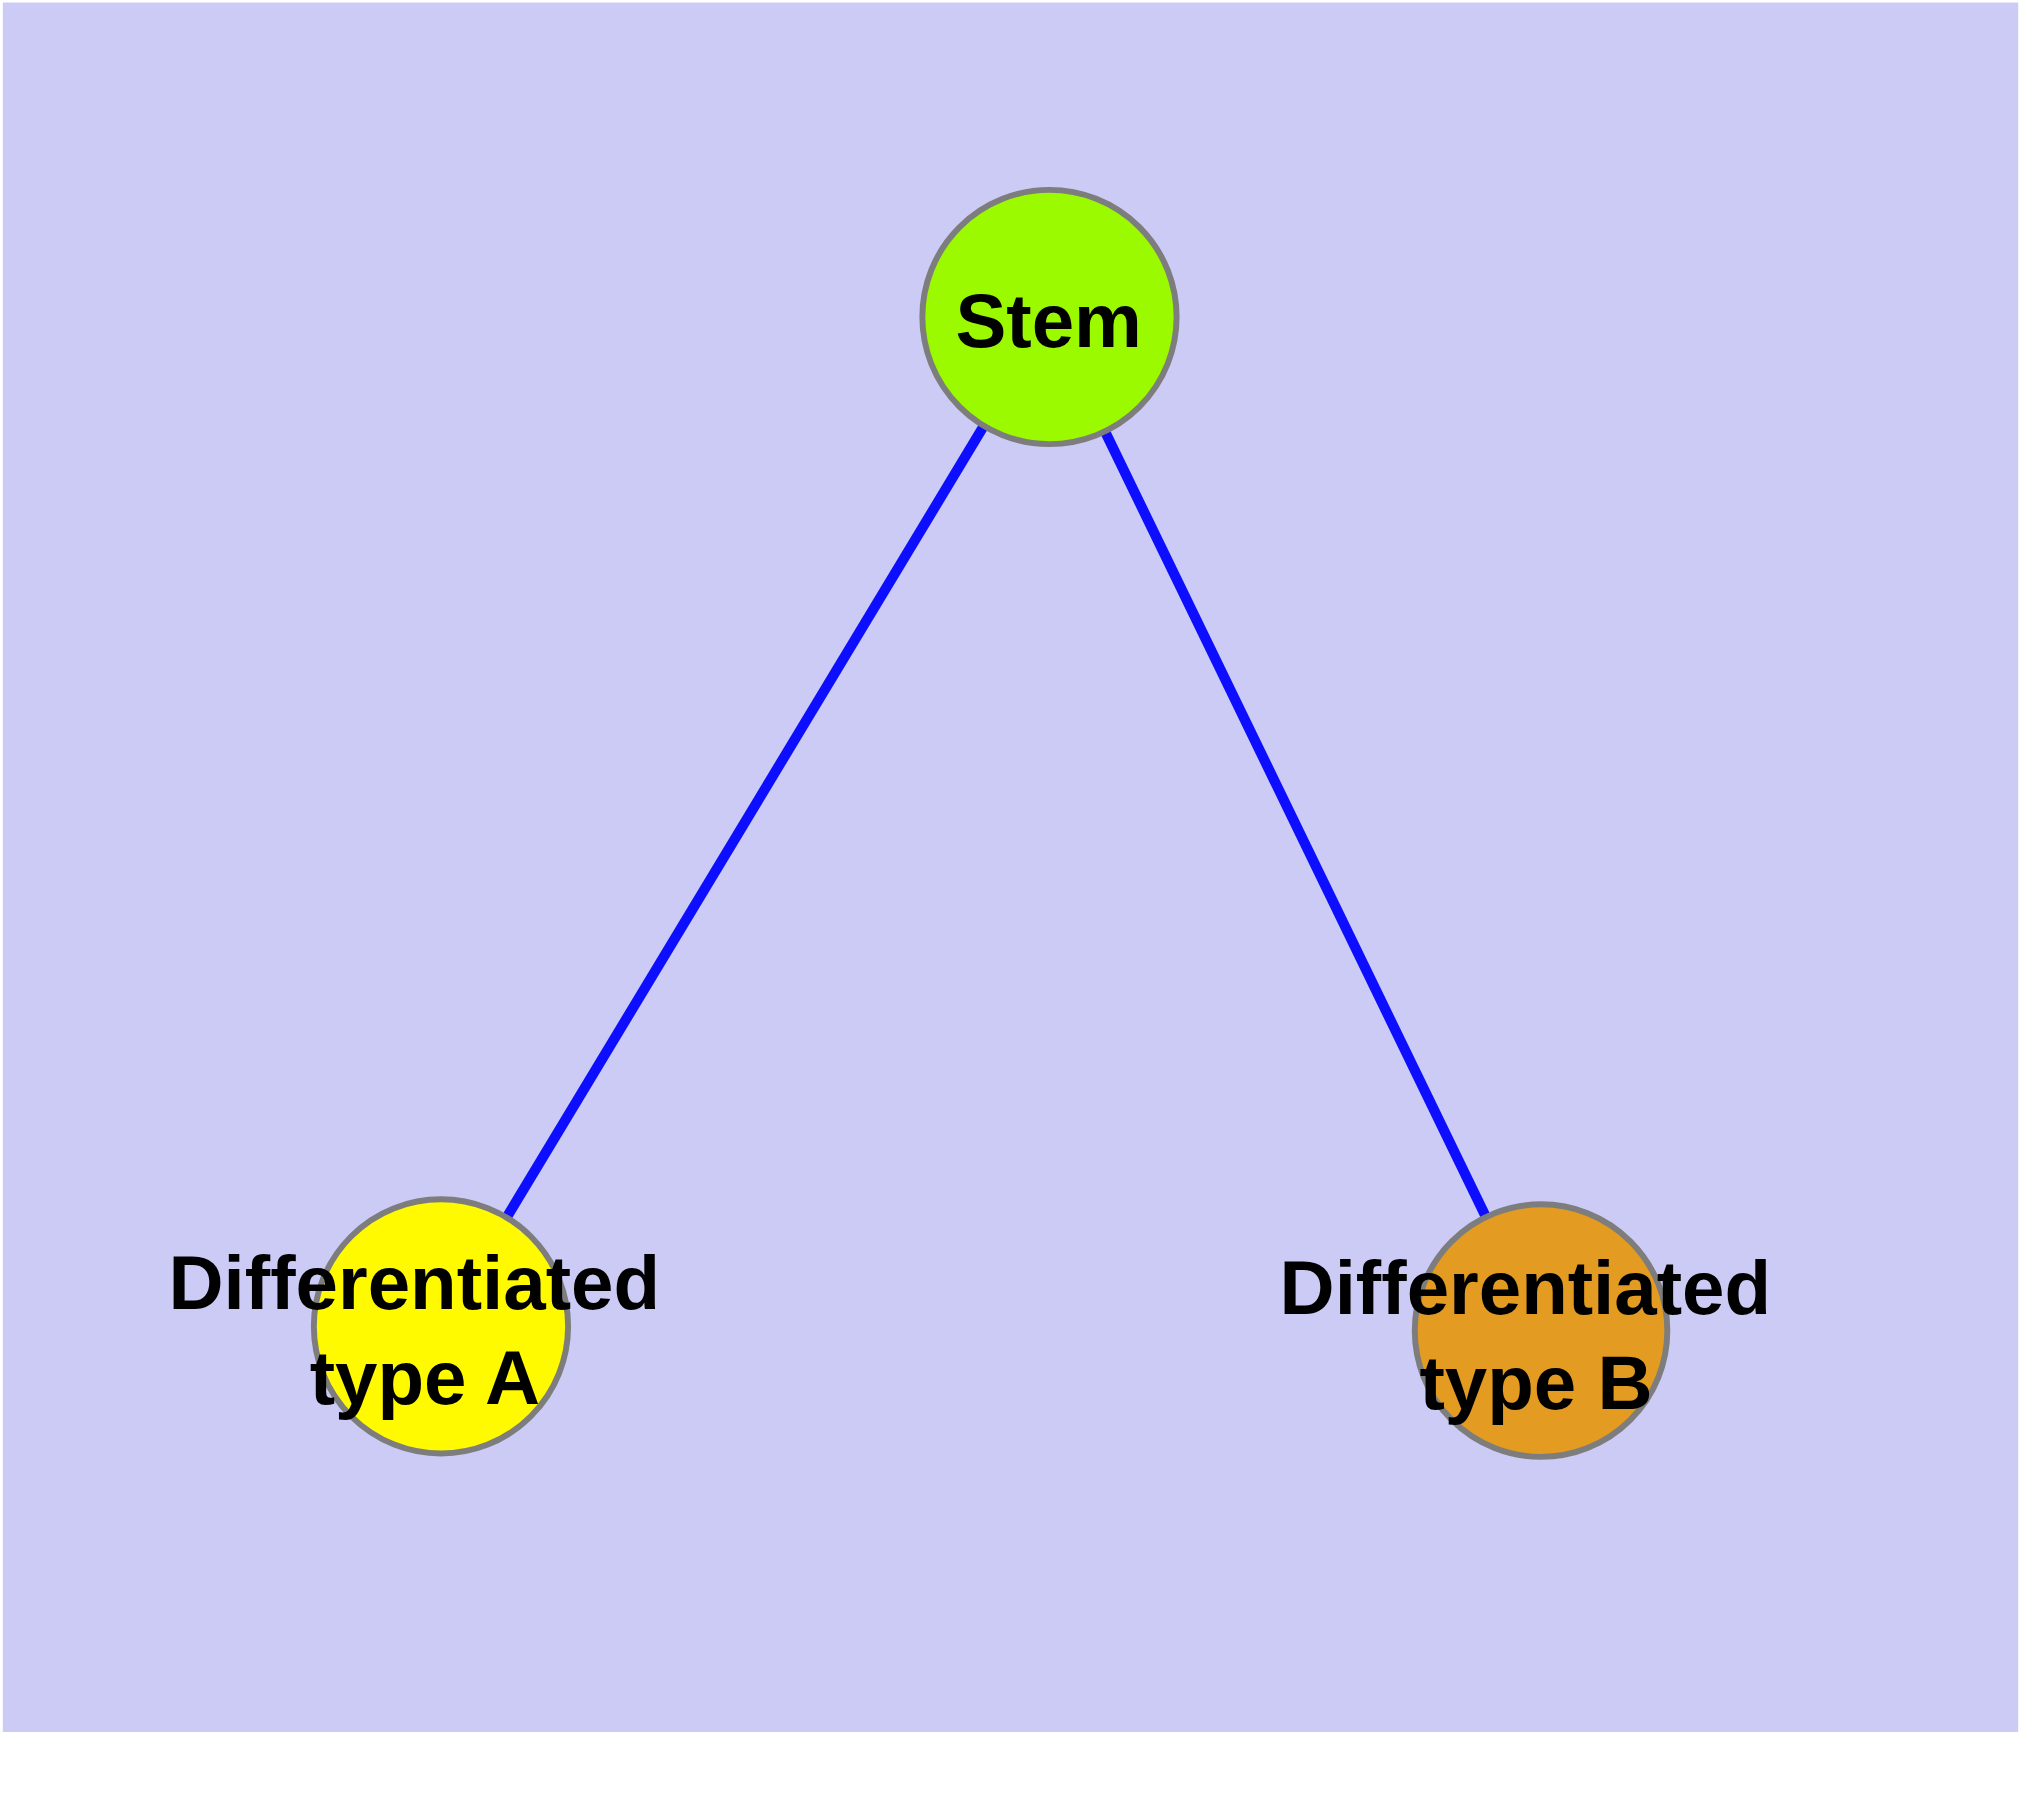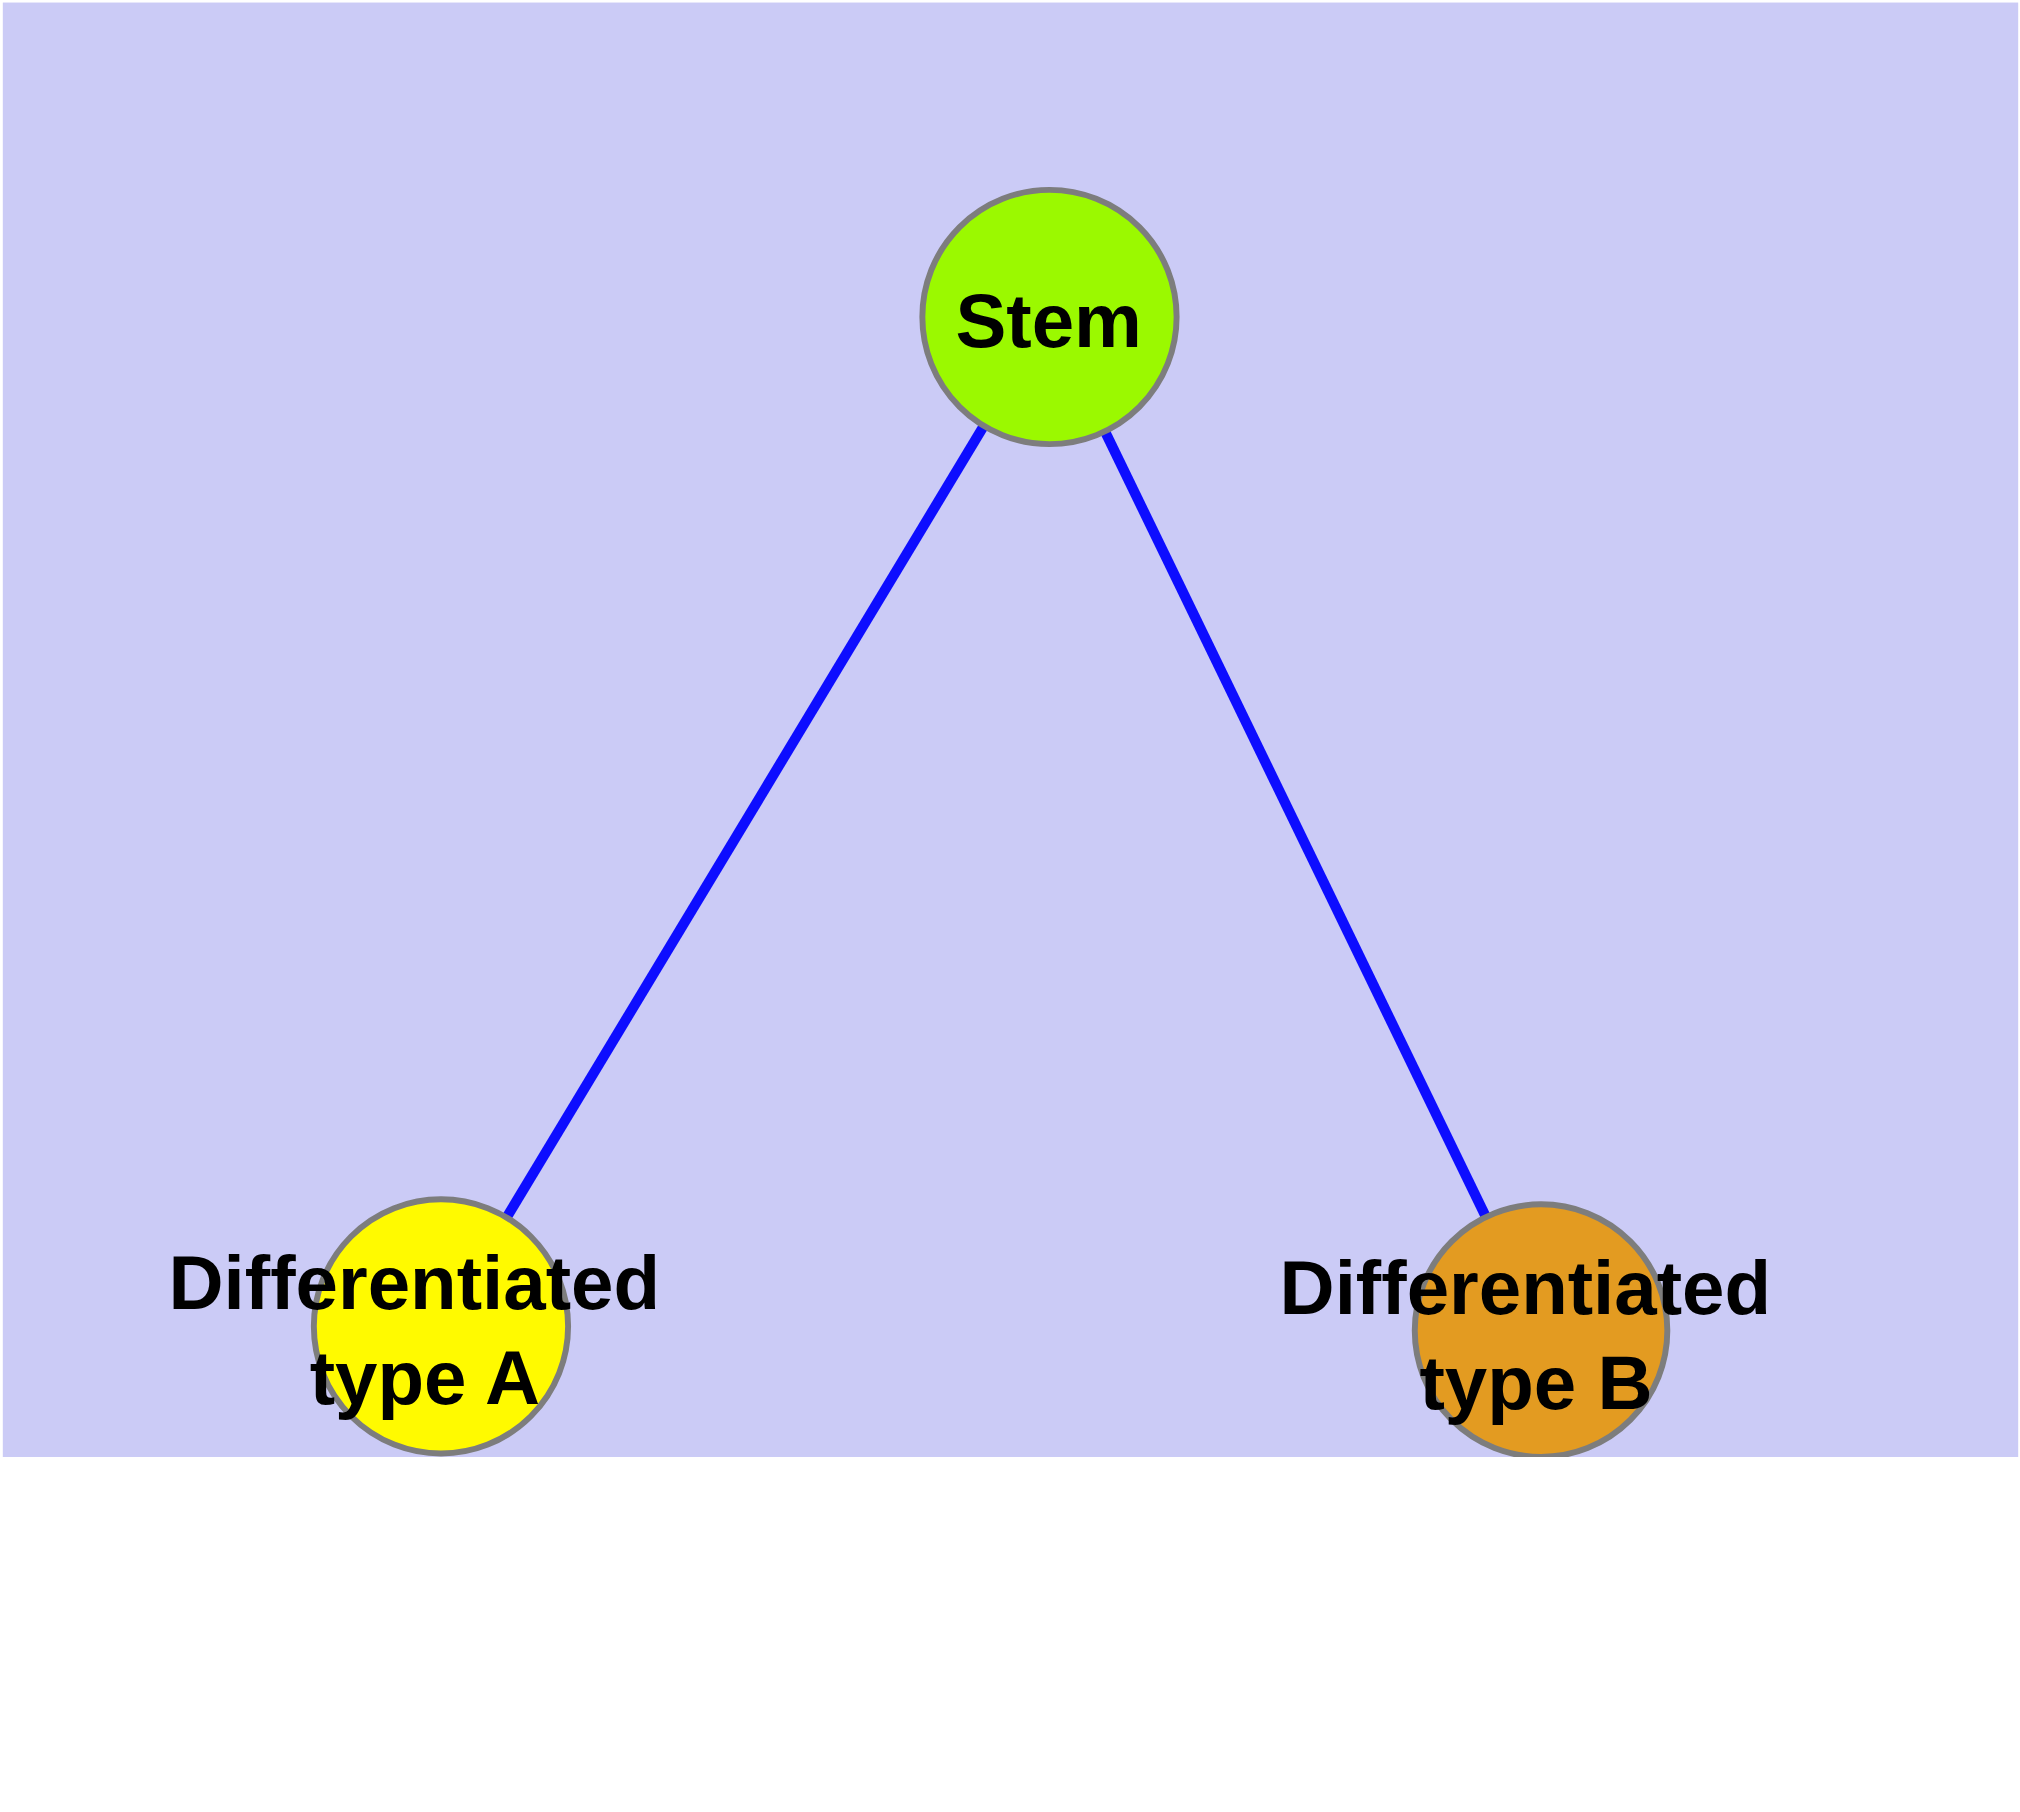--- a/index.html
+++ b/index.html
@@ -2,21 +2,21 @@
 <html style="font-size:13.6px"><head>
 <meta charset="utf-8">
 <style>
   html, body {
     margin: 0;
     padding: 0;
     background: #ffffff;
   }
   .canvas-wrap {
     width: 2021px;
-    height: 1457px;
+    height: 1732px;
     position: relative;
   }
   svg {
     display: block;
   }
   .node-label {
     font-family: "Liberation Sans", sans-serif;
     font-weight: bold;
     font-size: 90px;
     text-anchor: middle;

